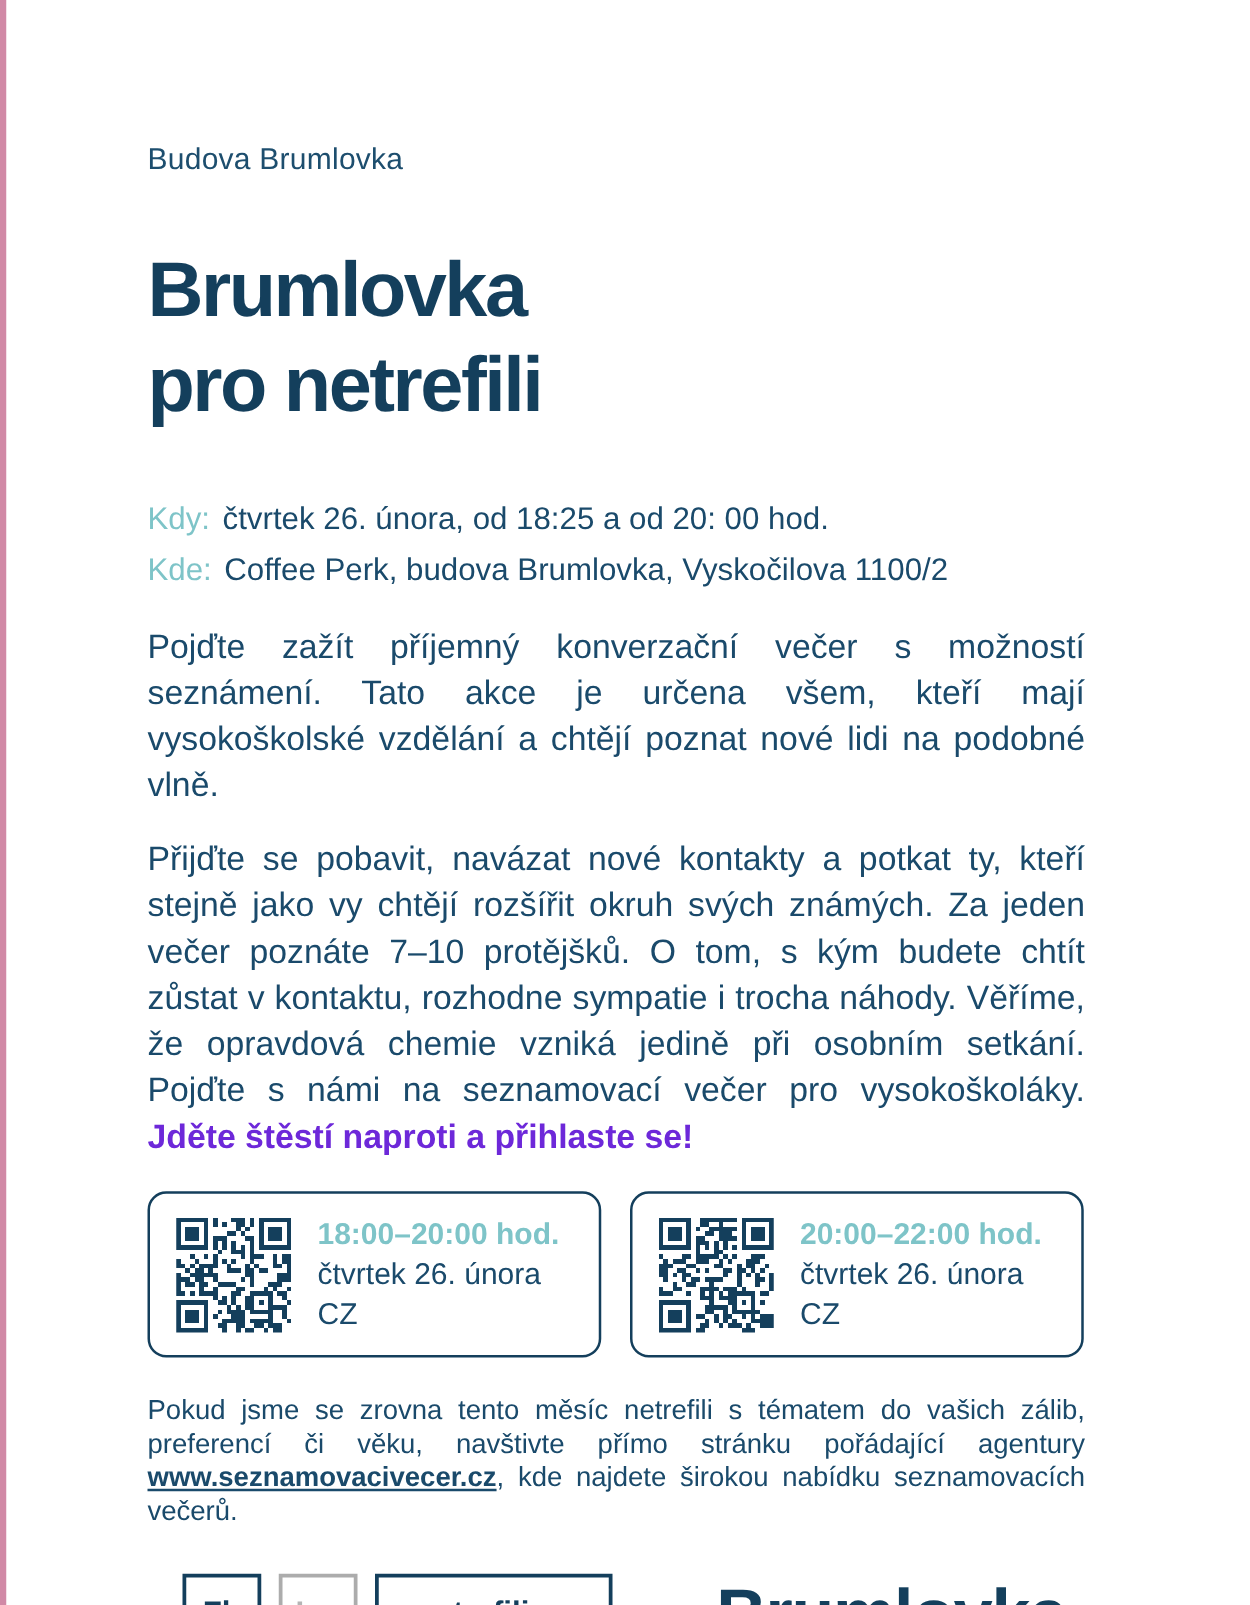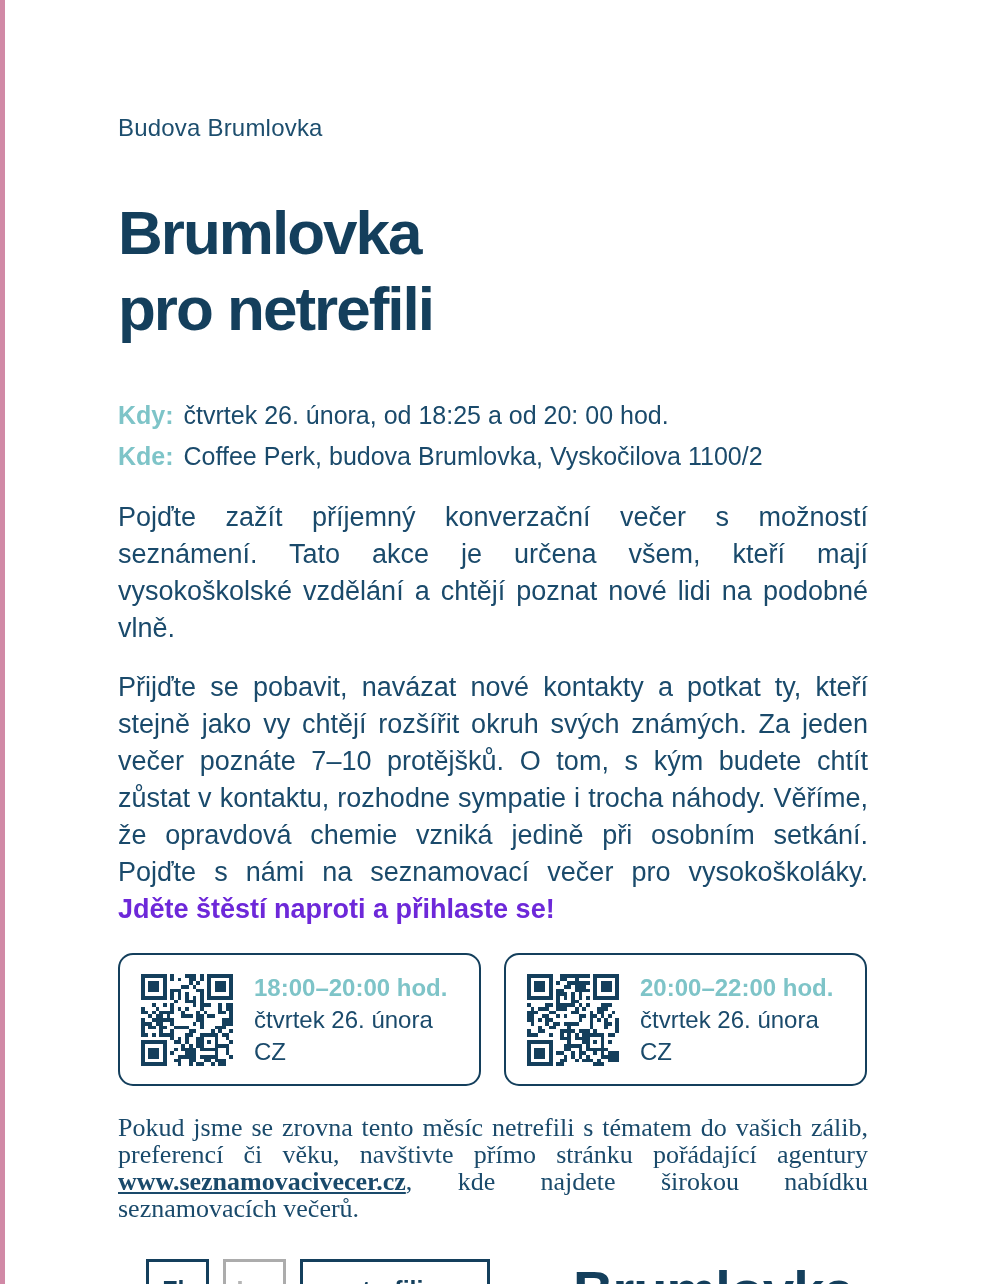--- a/index.html
+++ b/index.html
@@ -23,21 +23,21 @@
   }
   .eyebrow{
     font-size:24px;line-height:30px;color:#1D4E6E;letter-spacing:0.2px;
   }
   .title{
     margin-top:52px;
     font-size:62px;line-height:76px;font-weight:700;letter-spacing:-2px;
     color:var(--navy);
   }
   .details{margin-top:48px;font-size:25px;line-height:41px;}
-  .detail-label{color:var(--teal);font-weight:700;margin-right:10px;}
+  .detail-label{color:var(--teal);font-weight:400;margin-right:10px;}
   .detail-value{color:var(--body);}
   .body-para{
     font-size:27px;line-height:37px;text-align:justify;color:var(--body);
   }
   .body-para.first{margin-top:22px;}
   .body-para.second{margin-top:22px;}
   .body-para strong{font-weight:700;color:#6d28d9;}
   .qr-row{
     margin-top:25px;display:flex;gap:23px;
   }
@@ -45,21 +45,21 @@
     width:363px;height:133px;
     border:2px solid var(--navy);border-radius:15px;
     display:flex;align-items:center;padding-left:21px;gap:21px;
     background:#fff;
   }
   .qr{width:92px;height:92px;flex:0 0 auto;}
   .qr svg{display:block;}
   .qr-text{font-size:24px;line-height:32px;color:var(--body);}
   .qr-time{color:var(--teal);font-weight:700;}
   .footnote{
-    margin-top:28px;font-size:26px;line-height:27px;text-align:justify;color:var(--body);font-family:Liberation Serif, serif;
+    margin-top:28px;font-size:22px;line-height:27px;text-align:justify;color:var(--body);
   }
   .footnote .link{
     color:var(--body);font-weight:700;text-decoration:underline;cursor:pointer;
   }
   .footer-row{
     margin-top:37px;display:flex;align-items:center;justify-content:space-between;padding-left:28px;
   }
   .social-buttons{display:flex;gap:14px;align-items:center;}
   .btn{
     height:63px;min-width:63px;border:3px solid var(--navy);

